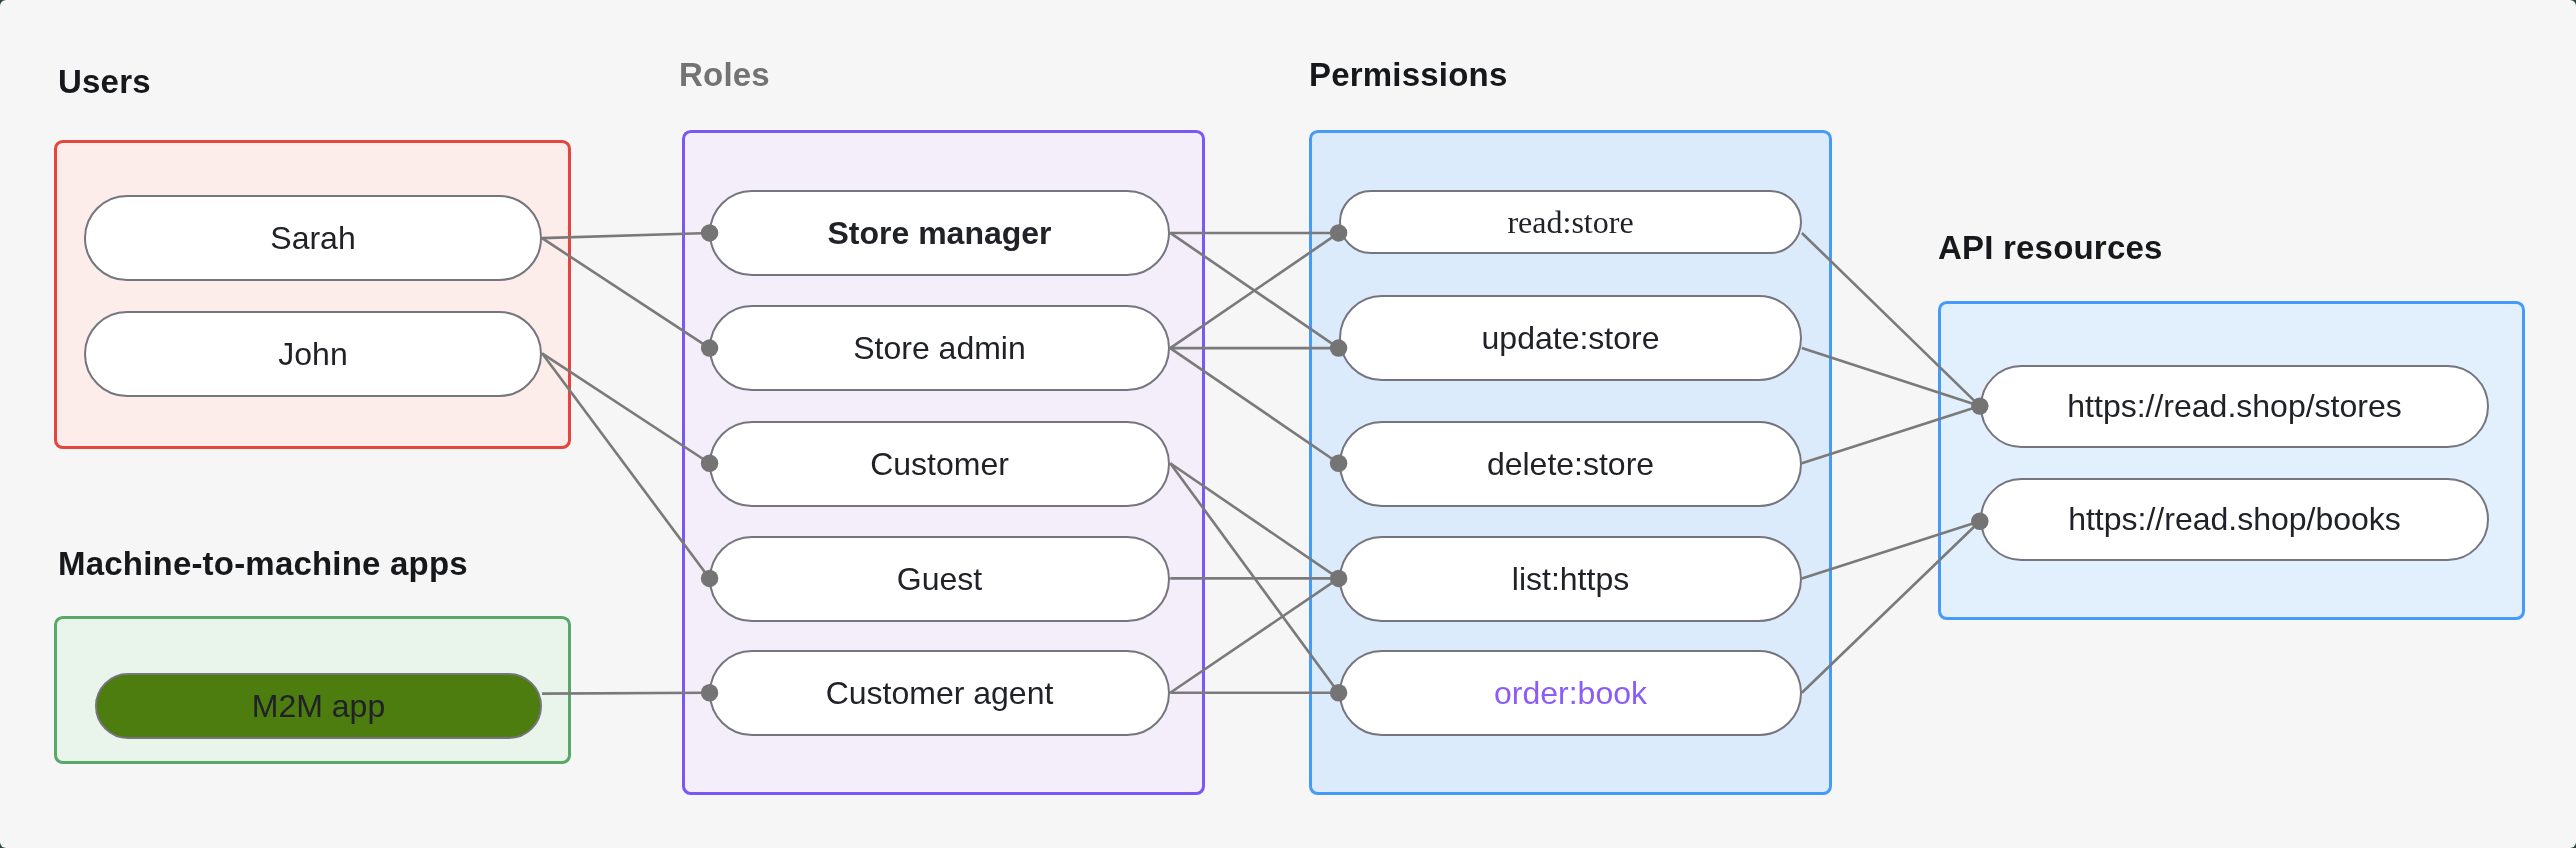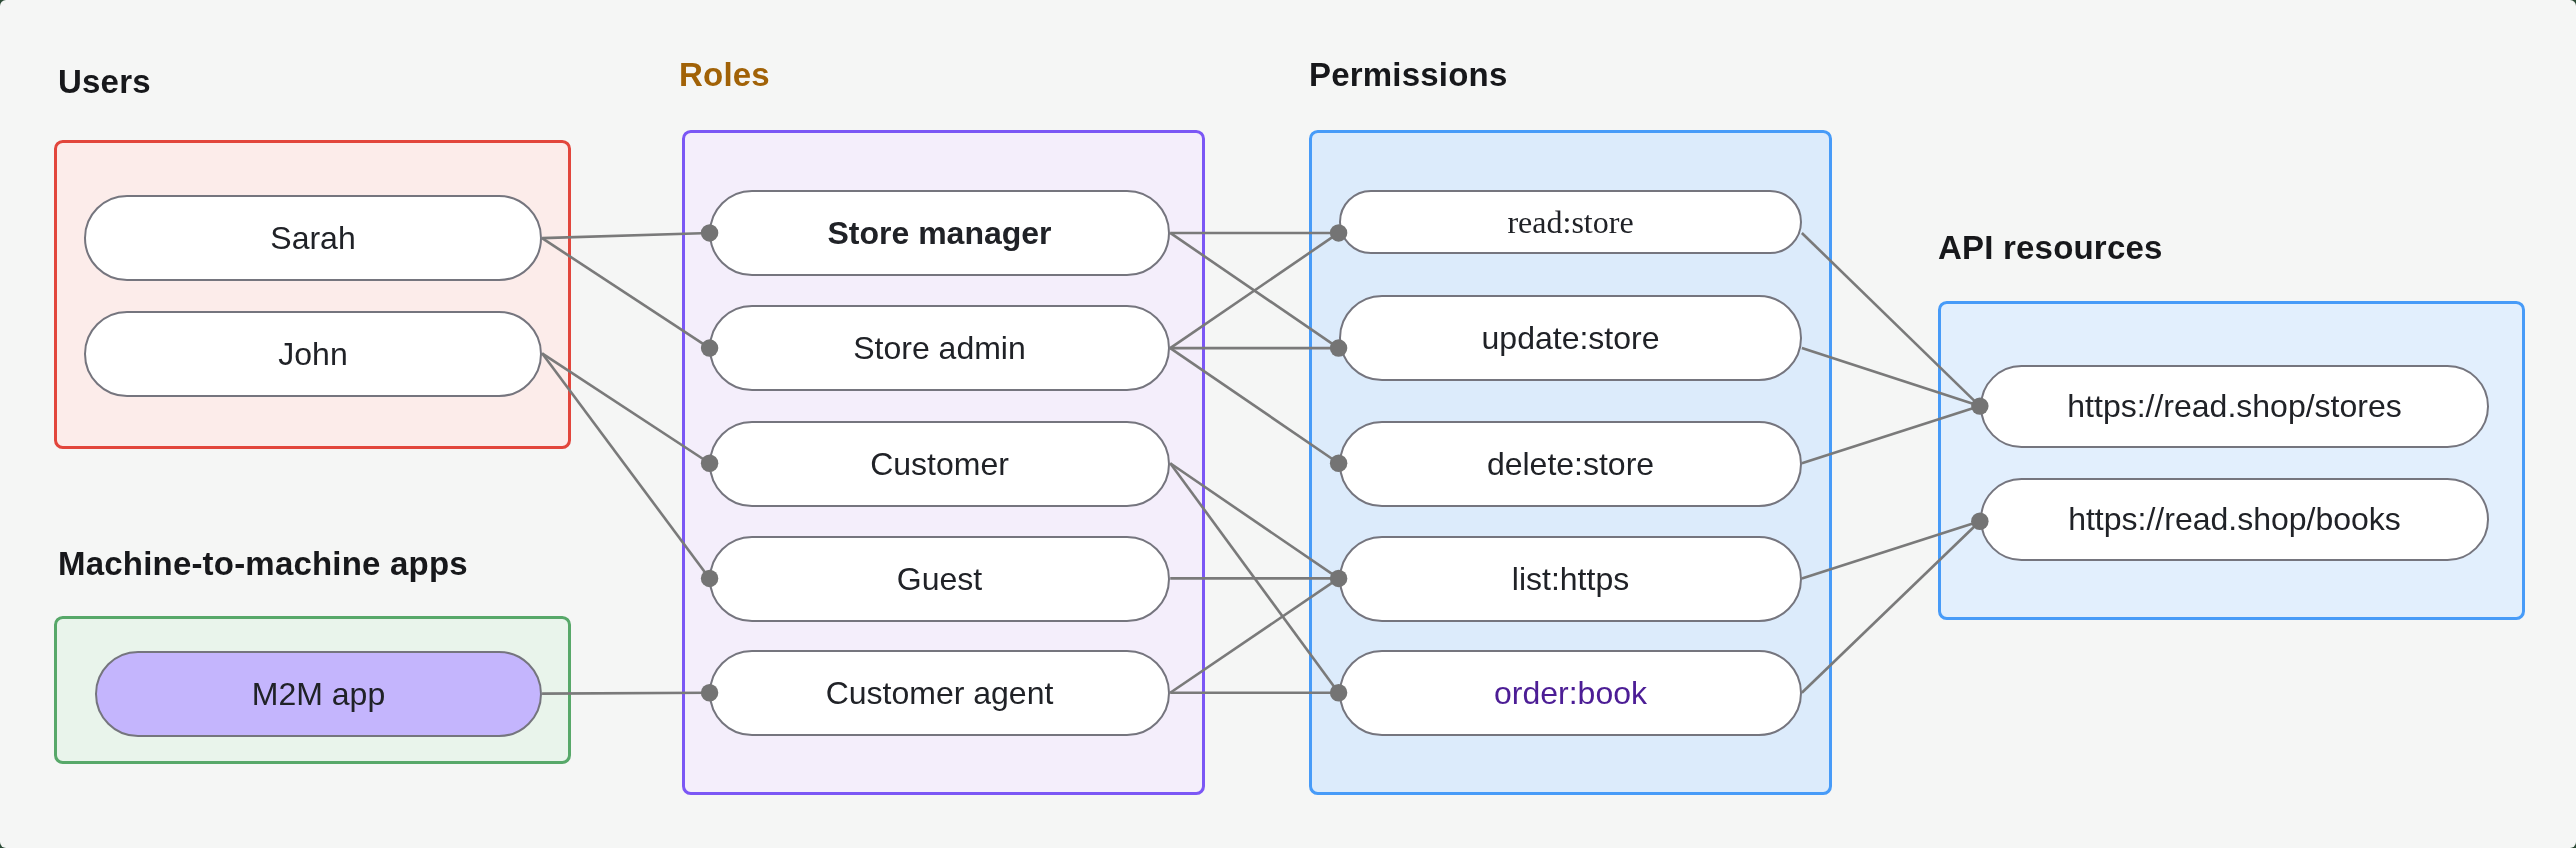--- a/index.html
+++ b/index.html
@@ -51,35 +51,35 @@
 <body>
 
 <div class="panel">
   <div id="groups-root">
       <div class="group-box" style="left: 54px; top: 140px; width: 517px; height: 309px; border-color: rgb(226, 70, 60); background: rgb(252, 236, 234);"></div>
       <div class="group-label" style="left: 58px; top: 63px; color: rgb(23, 24, 27);">Users</div>
       <div class="node-pill" style="left: 84px; top: 195px; width: 458px; height: 86px; border-color: rgb(117, 117, 126); background: rgb(255, 255, 255); color: rgb(32, 34, 39);">Sarah</div>
       <div class="node-pill" style="left: 84px; top: 311px; width: 458px; height: 86px; border-color: rgb(117, 117, 126); background: rgb(255, 255, 255); color: rgb(32, 34, 39);">John</div>
       <div class="group-box" style="left: 54px; top: 616px; width: 517px; height: 148px; border-color: rgb(87, 168, 105); background: rgb(233, 244, 235);"></div>
       <div class="group-label" style="left: 58px; top: 545px; color: rgb(23, 24, 27);">Machine-to-machine apps</div>
-      <div class="node-pill" style="left: 95px; top: 651px; width: 447px; height: 86px; border-color: rgb(117, 117, 126); background: #c4b5fd; color: rgb(32, 34, 39);">M2M app</div>
+      <div class="node-pill" style="left: 95px; top: 673px; width: 447px; height: 66px; border-color: rgb(117, 117, 126); background: #4d7c0f; color: rgb(32, 34, 39);">M2M app</div>
       <div class="group-box" style="left: 682px; top: 130px; width: 523px; height: 665px; border-color: rgb(123, 87, 245); background: rgb(244, 238, 251);"></div>
-      <div class="group-label" style="left: 679px; top: 56px; color: #a16207;">Roles</div>
+      <div class="group-label" style="left: 679px; top: 56px; color: #737373;">Roles</div>
       <div class="node-pill" style="left: 709px; top: 190px; width: 461px; height: 86px; border-color: rgb(117, 117, 126); background: rgb(255, 255, 255); color: rgb(32, 34, 39); font-weight: bold;">Store manager</div>
       <div class="node-pill" style="left: 709px; top: 305px; width: 461px; height: 86px; border-color: rgb(117, 117, 126); background: rgb(255, 255, 255); color: rgb(32, 34, 39);">Store admin</div>
       <div class="node-pill" style="left: 709px; top: 421px; width: 461px; height: 86px; border-color: rgb(117, 117, 126); background: rgb(255, 255, 255); color: rgb(32, 34, 39); text-align: center;">Customer</div>
       <div class="node-pill" style="left: 709px; top: 536px; width: 461px; height: 86px; border-color: rgb(117, 117, 126); background: rgb(255, 255, 255); color: rgb(32, 34, 39);">Guest</div>
       <div class="node-pill" style="left: 709px; top: 650px; width: 461px; height: 86px; border-color: rgb(117, 117, 126); background: rgb(255, 255, 255); color: rgb(32, 34, 39);">Customer agent</div>
       <div class="group-box" style="left: 1309px; top: 130px; width: 523px; height: 665px; border-color: rgb(71, 155, 248); background: rgb(220, 235, 251);"></div>
       <div class="group-label" style="left: 1309px; top: 56px; color: rgb(23, 24, 27);">Permissions</div>
       <div class="node-pill" style="left: 1339px; top: 190px; width: 463px; height: 64px; border-color: rgb(117, 117, 126); background: rgb(255, 255, 255); color: rgb(32, 34, 39); font-family: Liberation Serif, serif;">read:store</div>
       <div class="node-pill" style="left: 1339px; top: 295px; width: 463px; height: 86px; border-color: rgb(117, 117, 126); background: rgb(255, 255, 255); color: rgb(32, 34, 39);">update:store</div>
       <div class="node-pill" style="left: 1339px; top: 421px; width: 463px; height: 86px; border-color: rgb(117, 117, 126); background: rgb(255, 255, 255); color: rgb(32, 34, 39);">delete:store</div>
       <div class="node-pill" style="left: 1339px; top: 536px; width: 463px; height: 86px; border-color: rgb(117, 117, 126); background: rgb(255, 255, 255); color: rgb(32, 34, 39);">list:https</div>
-      <div class="node-pill" style="left: 1339px; top: 650px; width: 463px; height: 86px; border-color: rgb(117, 117, 126); background: rgb(255, 255, 255); color: #4c1d95;">order:book</div>
+      <div class="node-pill" style="left: 1339px; top: 650px; width: 463px; height: 86px; border-color: rgb(117, 117, 126); background: rgb(255, 255, 255); color: #8b5cf6;">order:book</div>
       <div class="group-box" style="left: 1938px; top: 301px; width: 587px; height: 319px; border-color: rgb(71, 155, 248); background: rgb(226, 239, 253);"></div>
       <div class="group-label" style="left: 1938px; top: 229px; color: rgb(23, 24, 27);">API resources</div>
       <div class="node-pill" style="left: 1980px; top: 365px; width: 509px; height: 83px; border-color: rgb(117, 117, 126); background: rgb(255, 255, 255); color: rgb(32, 34, 39);">https://read.shop/stores</div>
       <div class="node-pill" style="left: 1980px; top: 478px; width: 509px; height: 83px; border-color: rgb(117, 117, 126); background: rgb(255, 255, 255); color: rgb(32, 34, 39);">https://read.shop/books</div>
     </div>
   <svg id="edges" class="edges-layer" width="2576" height="848" viewBox="0 0 2952 972">
       <line x1="621" y1="273" x2="813" y2="267" stroke="#7a7a7a" stroke-width="3"></line>
       <line x1="621" y1="273" x2="813" y2="399" stroke="#7a7a7a" stroke-width="3"></line>
       <line x1="621" y1="405" x2="813" y2="531" stroke="#7a7a7a" stroke-width="3"></line>
       <line x1="621" y1="405" x2="813" y2="663" stroke="#7a7a7a" stroke-width="3"></line>

